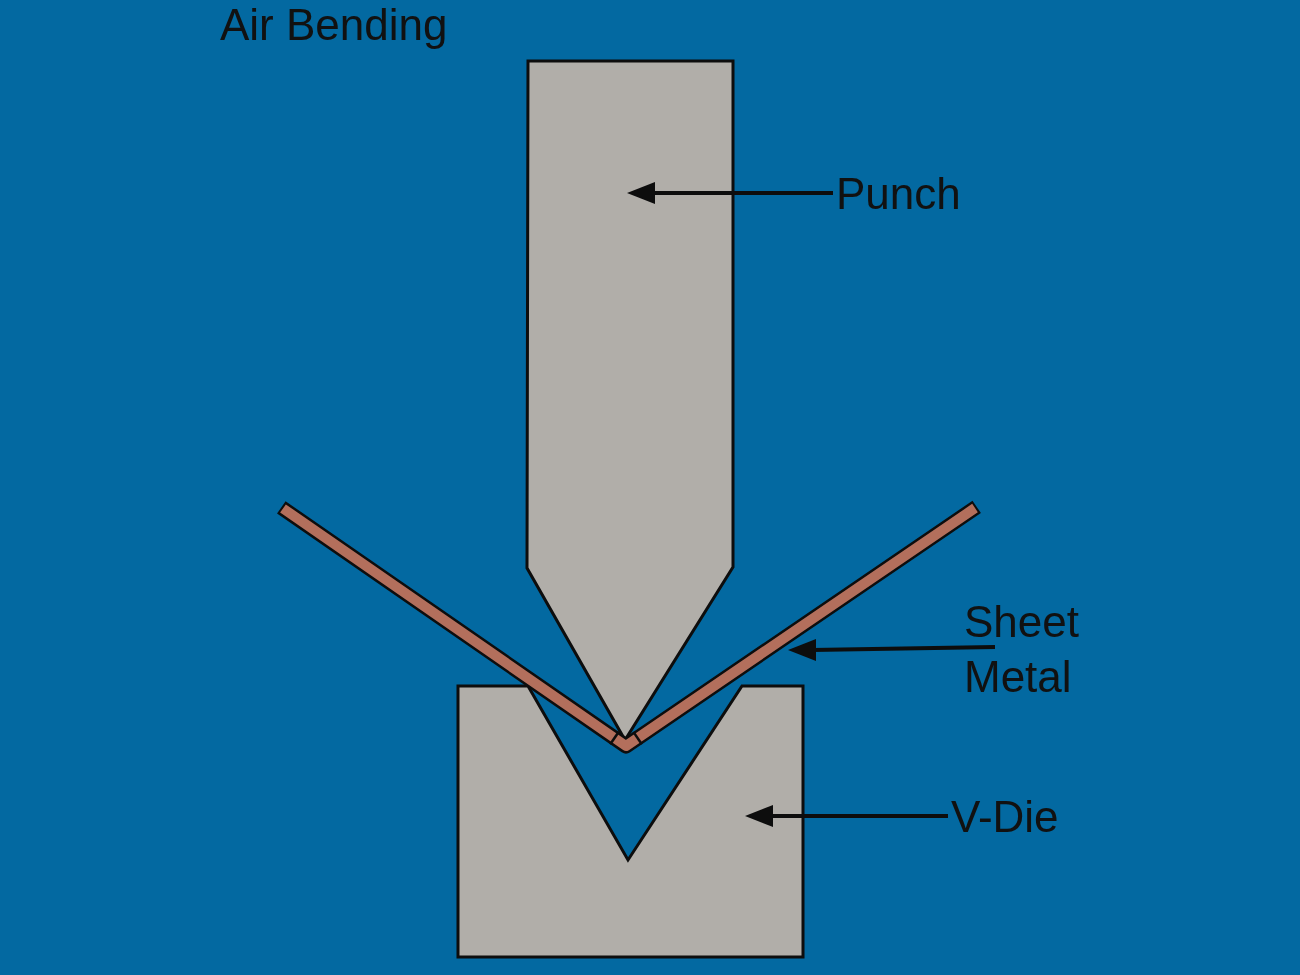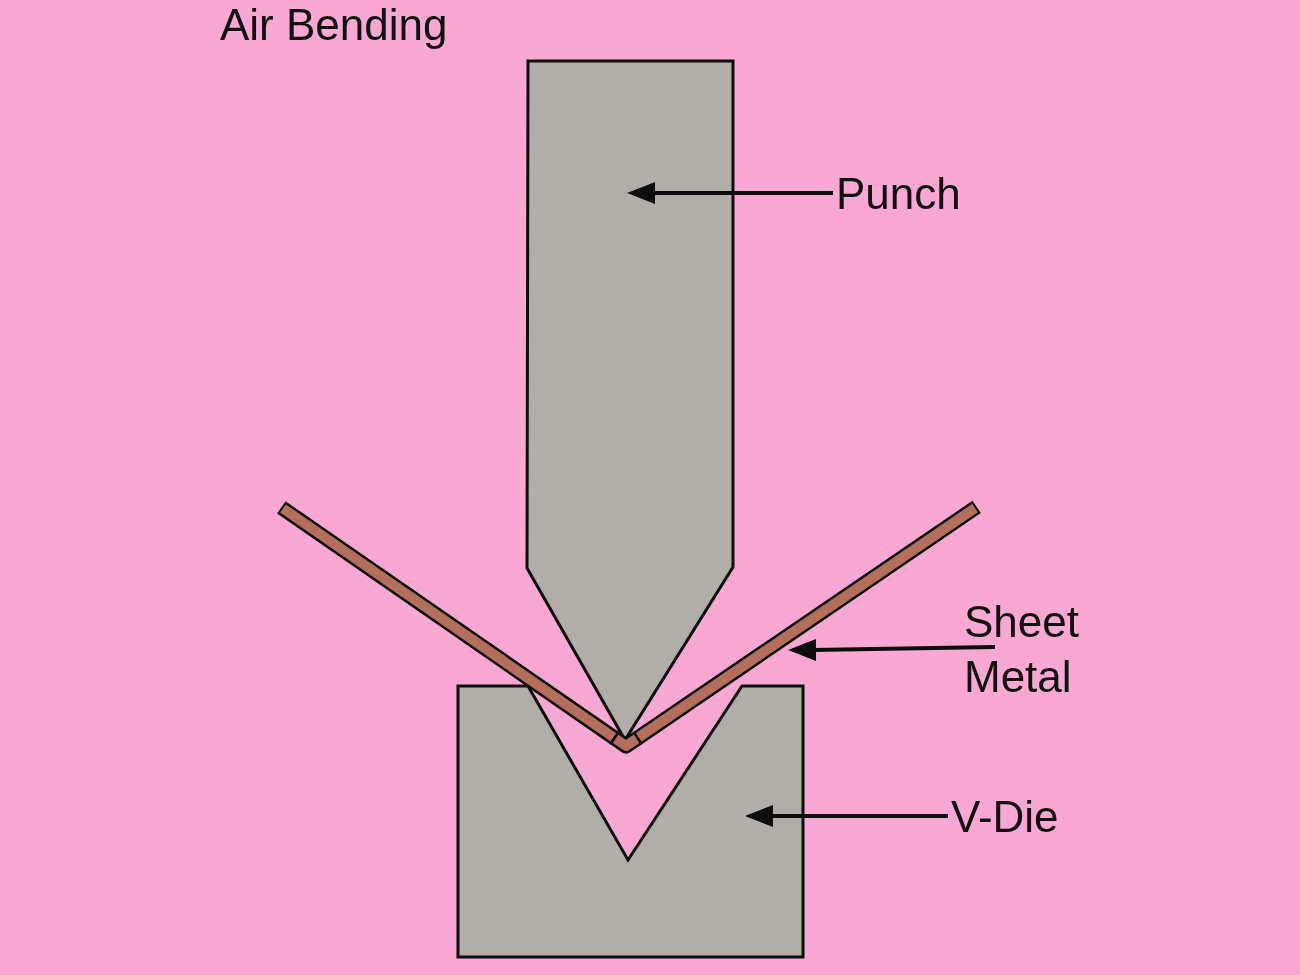--- a/index.html
+++ b/index.html
@@ -4,21 +4,21 @@
 <style>
   html, body {
     margin: 0;
     padding: 0;
     background: #ffffff;
   }
   .canvas {
     position: relative;
     width: 1300px;
     height: 975px;
-    background: #f9a8d4;
+    background: #0369a1;
     overflow: hidden;
     font-family: "Liberation Sans", sans-serif;
   }
   svg { display: block; }
   .part {
     stroke: #0d0d0d;
     stroke-width: 3;
     stroke-linejoin: miter;
   }
   .sheet-outline {

